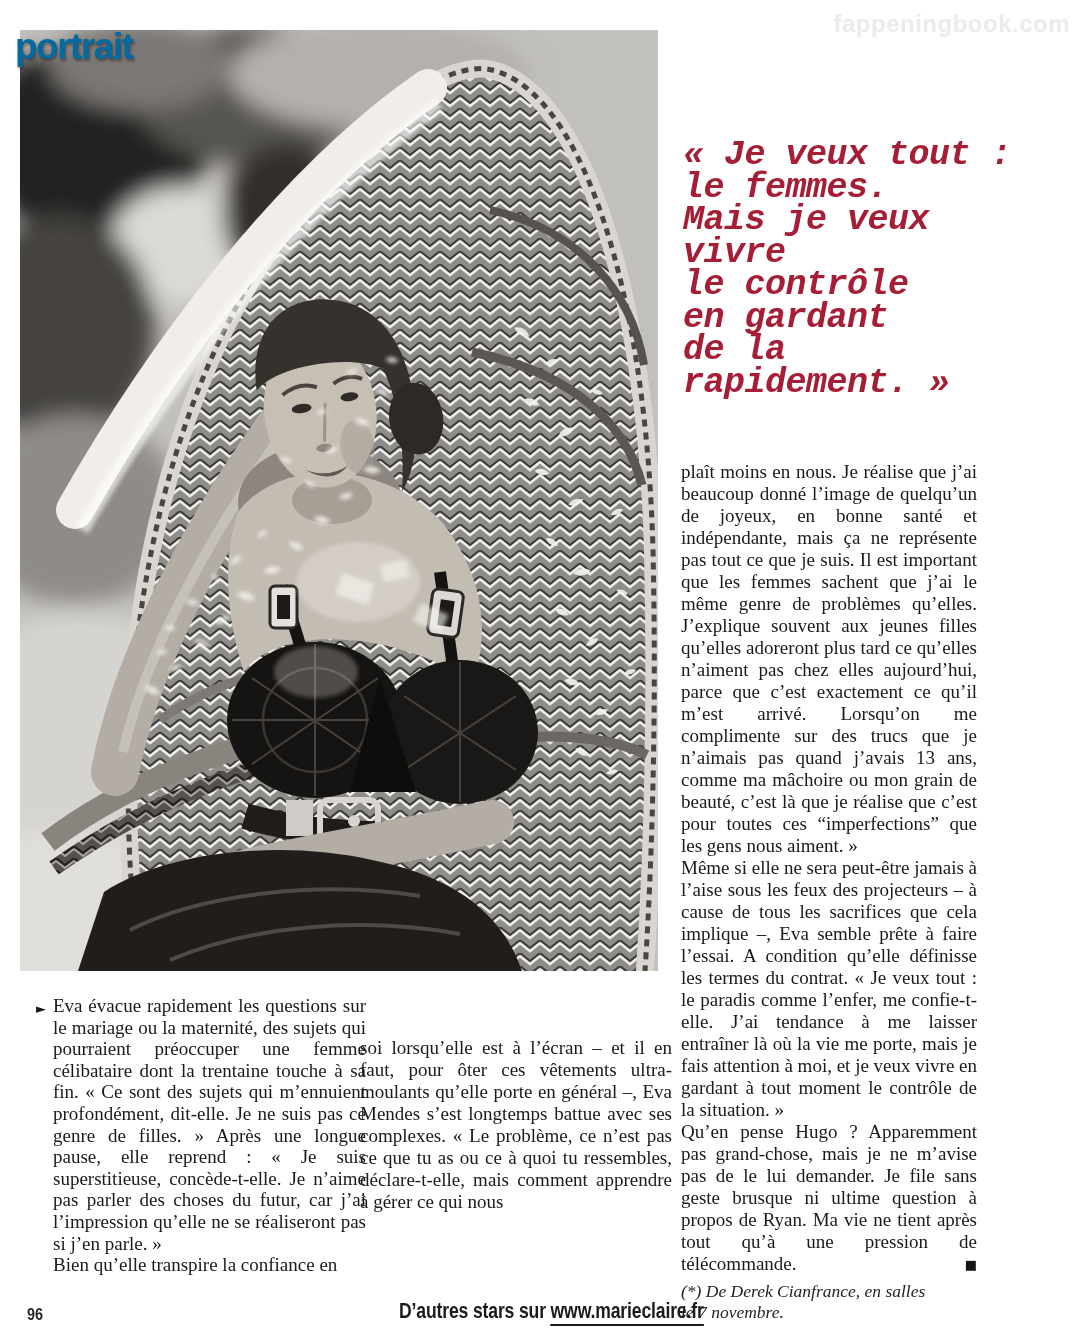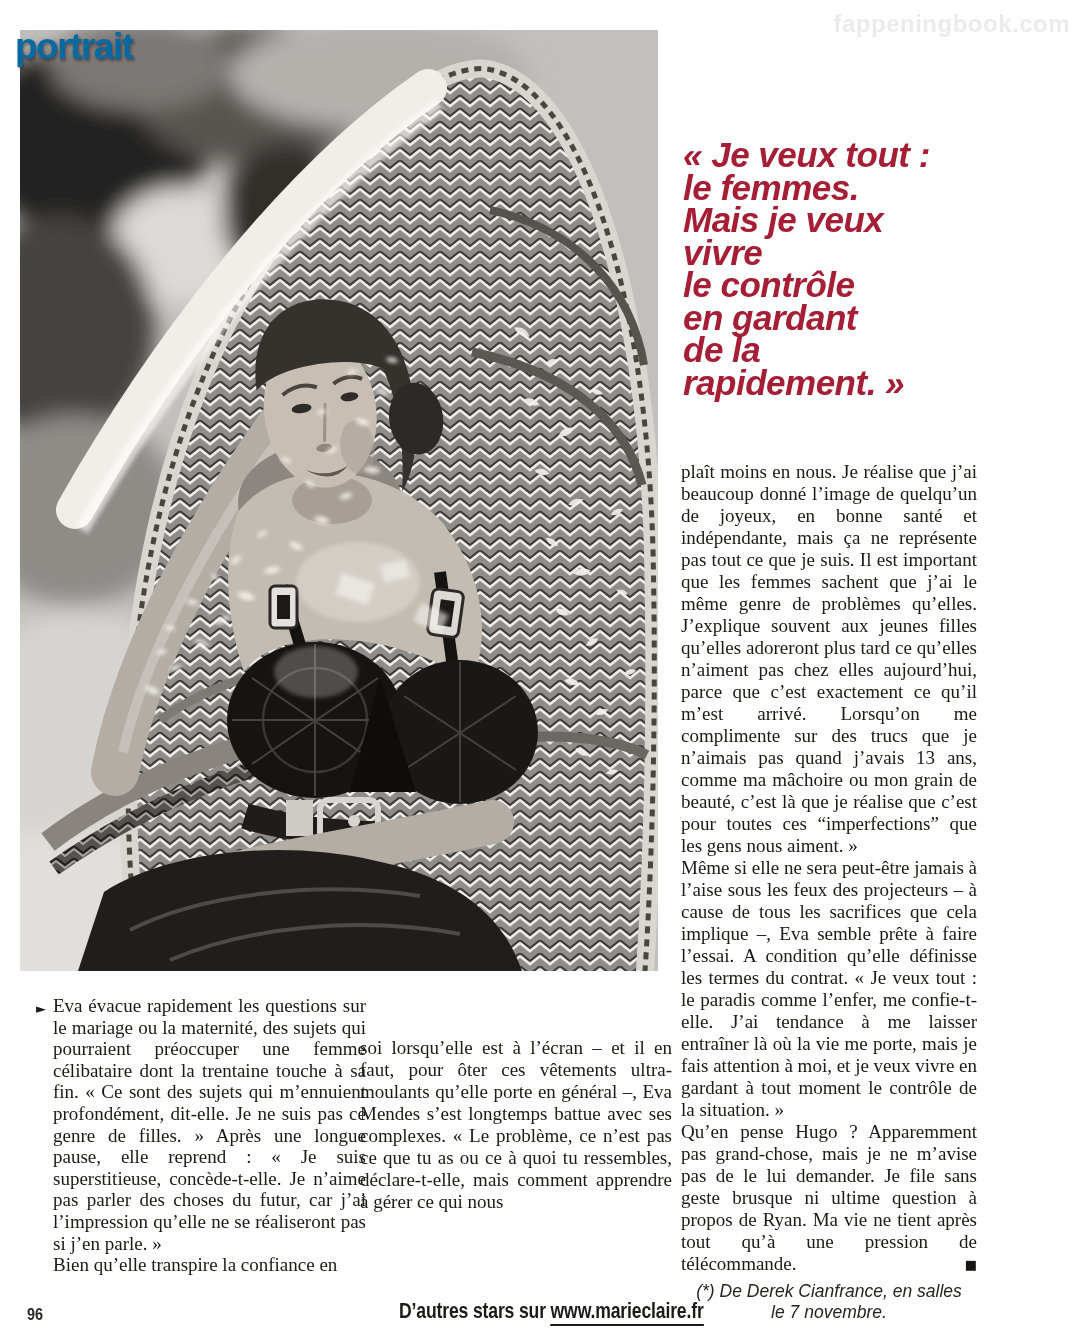--- a/index.html
+++ b/index.html
@@ -12,35 +12,35 @@
 
   .section-label{position:absolute;left:15px;top:26px;z-index:5;
     font-family:"Liberation Sans",sans-serif;font-weight:700;font-size:37px;
     letter-spacing:-1.5px;color:#0369a1;text-shadow:1px 2px 3px rgba(40,0,0,.45);}
 
   .photo{position:absolute;left:20px;top:30px;width:638px;height:941px;
     background:#c9c7c3;overflow:hidden;}
   .photo svg{display:block;}
 
   .pull-quote{position:absolute;left:683px;top:139px;width:392px;
-    font-family:Liberation Sans, sans-serif;font-style:italic;font-weight:700;
+    font-family:Liberation Mono, monospace;font-style:italic;font-weight:700;
     font-size:35px;line-height:32.5px;color:#a51e35;letter-spacing:-.5px;}
 
   .col{position:absolute;font-size:19px;line-height:22px;text-align:justify;}
   .col p{margin:0;}
   .col-left{left:36px;top:995px;width:313px;padding-left:17px;line-height:21.6px;}
   .col-left .marker{position:absolute;left:0;top:3px;font-size:13px;
     font-family:"DejaVu Sans",sans-serif;color:#1c1916;}
   .col-mid{left:360px;top:1037px;width:312px;}
   .col-right{left:681px;top:461px;width:296px;}
   .p3wrap{position:relative;}
   .endmark{position:absolute;right:0;bottom:4px;font-size:13px;line-height:13px;
     font-family:"DejaVu Sans",sans-serif;color:#171512;}
-  .footnote{margin-top:6px;font-family:Liberation Sans, sans-serif;
-    font-style:italic;font-size:17.5px;line-height:21px;text-align:center;
+  .footnote{margin-top:6px;font-family:Liberation Serif, serif;
+    font-style:italic;font-size:17.5px;line-height:21px;text-align:left;
     color:#262320;}
 
   .page-number{position:absolute;left:27px;top:1306px;
     font-family:"Liberation Sans",sans-serif;font-weight:700;font-size:16px;
     color:#2a2724;transform:scaleX(.9);transform-origin:left;}
   .footer-center{position:absolute;left:0;right:0;top:1298px;text-align:center;
     font-family:"Liberation Sans",sans-serif;font-weight:700;color:#1d1a17;margin-left:24px;}
   .footer-center .inner{display:inline-block;font-size:22px;letter-spacing:-.2px;
     transform:scaleX(.8);}
   .footer-center .link{border-bottom:2px solid #1d1a17;padding-bottom:1px;}

